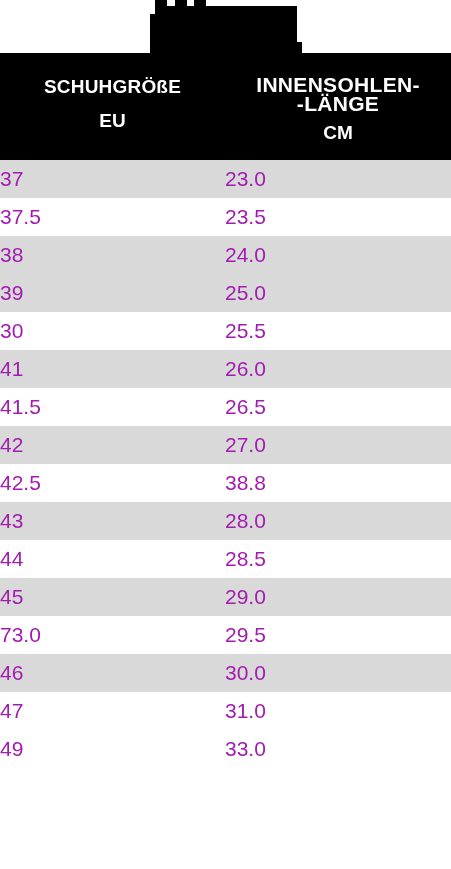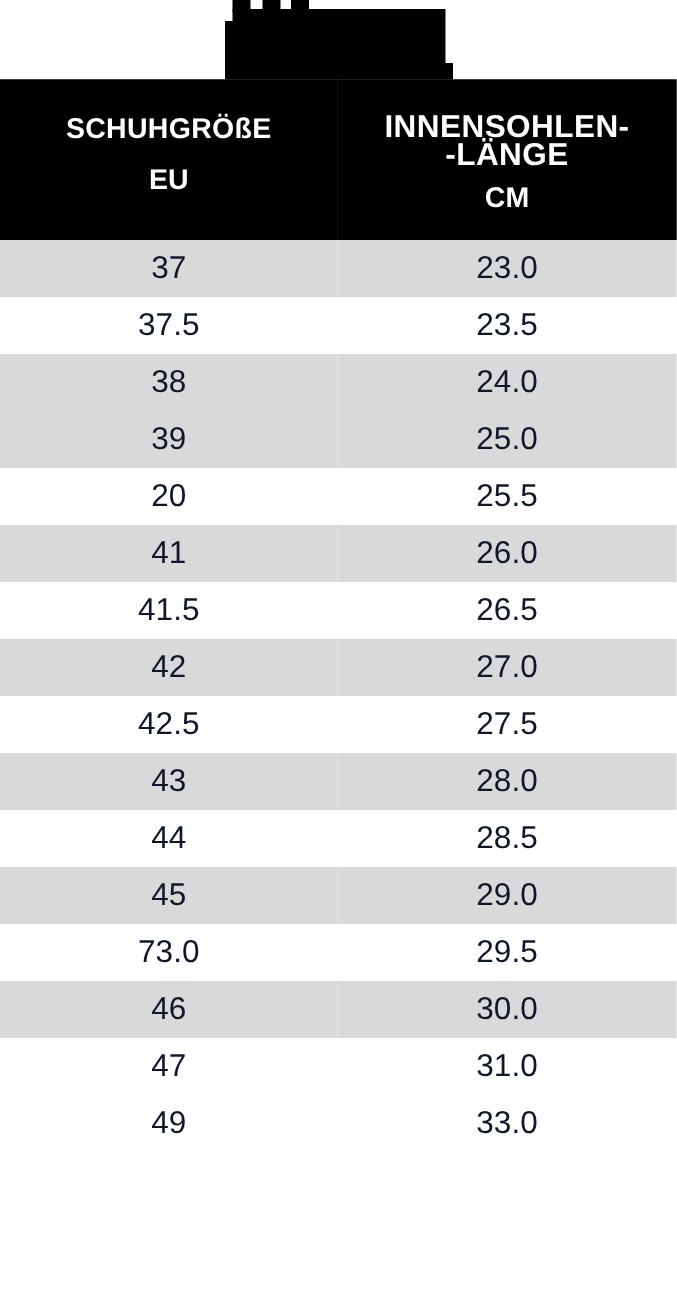--- a/index.html
+++ b/index.html
@@ -123,23 +123,22 @@
     font-size: 19px;
     font-weight: bold;
     margin-top: 12px;
     line-height: 22px;
   }
   .th-sub.tight {
     margin-top: 9px;
   }
 
   .tbody-row td {
-    text-align: center;
     font-size: 21px;
-    color: #0f172a;
+    color: #a21caf;
     height: 38px;
     line-height: 38px;
     padding: 0;
     font-weight: 400;
   }
   .tbody-row.odd {
     background: #d9d9d9;
   }
   .tbody-row.even {
     background: #ffffff;
@@ -185,38 +184,38 @@
         </tr>
         <tr class="tbody-row odd">
           <td class="col-a">38</td>
           <td class="col-b">24.0</td>
         </tr>
         <tr class="tbody-row odd">
           <td class="col-a">39</td>
           <td class="col-b">25.0</td>
         </tr>
         <tr class="tbody-row even">
-          <td class="col-a">20</td>
+          <td class="col-a">30</td>
           <td class="col-b">25.5</td>
         </tr>
         <tr class="tbody-row odd">
           <td class="col-a">41</td>
           <td class="col-b">26.0</td>
         </tr>
         <tr class="tbody-row even">
           <td class="col-a">41.5</td>
           <td class="col-b">26.5</td>
         </tr>
         <tr class="tbody-row odd">
           <td class="col-a">42</td>
           <td class="col-b">27.0</td>
         </tr>
         <tr class="tbody-row even">
           <td class="col-a">42.5</td>
-          <td class="col-b">27.5</td>
+          <td class="col-b">38.8</td>
         </tr>
         <tr class="tbody-row odd">
           <td class="col-a">43</td>
           <td class="col-b">28.0</td>
         </tr>
         <tr class="tbody-row even">
           <td class="col-a">44</td>
           <td class="col-b">28.5</td>
         </tr>
         <tr class="tbody-row odd">

